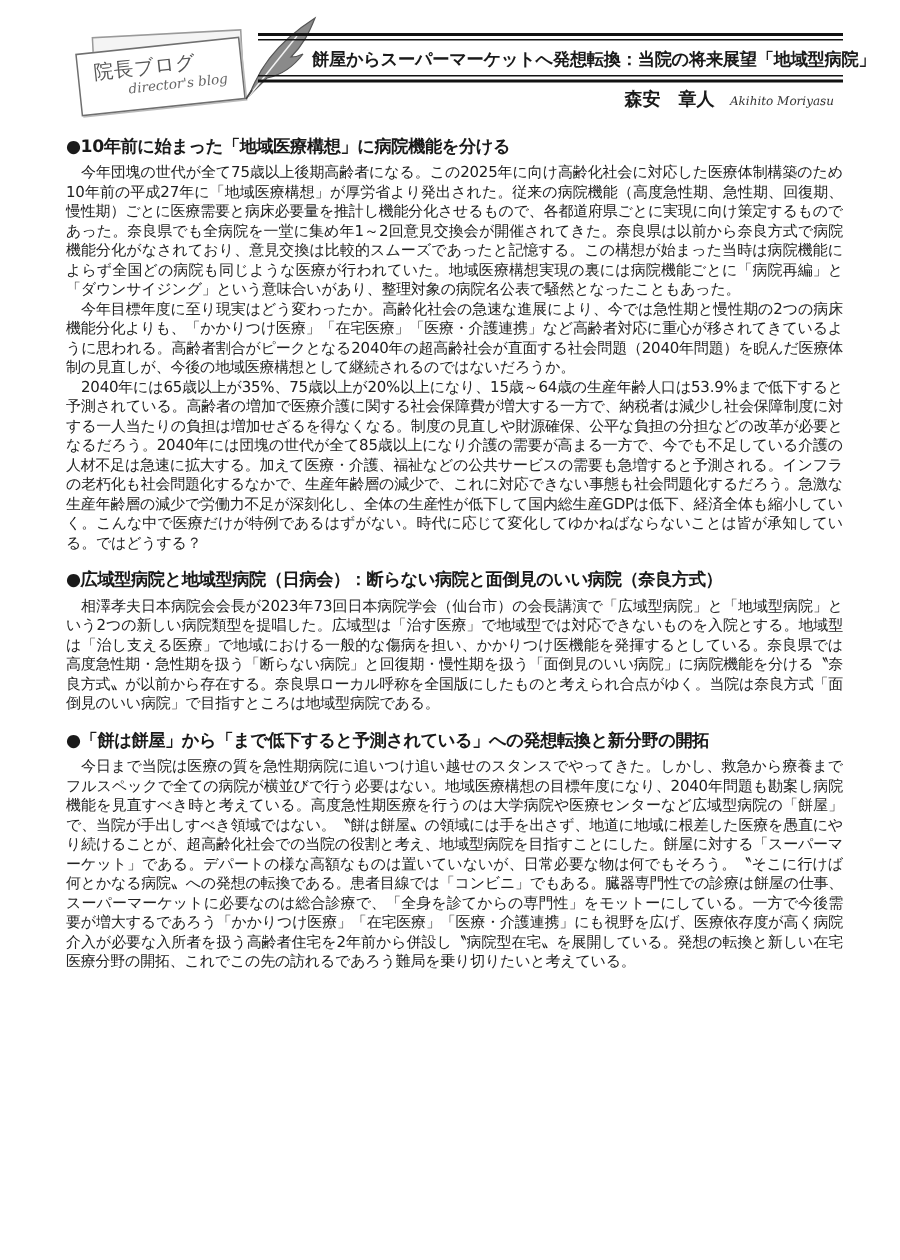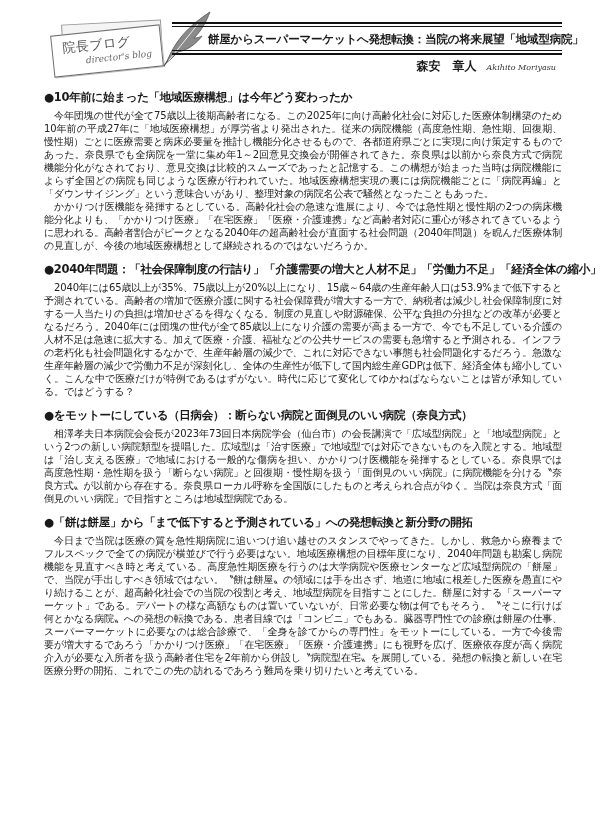--- a/index.html
+++ b/index.html
@@ -56,26 +56,25 @@
     <div class="title-line tl4"></div>
   </div>
 
   <div class="author">
     <span>森安　章人</span>
     <span class="author-en">Akihito Moriyasu</span>
   </div>
 </div>
 
 <div class="content">
-  <h2 class="section-heading">●10年前に始まった「地域医療構想」は今年どう変わったか</h2>
+  <h2 class="section-heading">●10年前に始まった「地域医療構想」に病院機能を分ける</h2>
   <p class="para">今年団塊の世代が全て75歳以上後期高齢者になる。この2025年に向け高齢化社会に対応した医療体制構築のため10年前の平成27年に「地域医療構想」が厚労省より発出された。従来の病院機能（高度急性期、急性期、回復期、慢性期）ごとに医療需要と病床必要量を推計し機能分化させるもので、各都道府県ごとに実現に向け策定するものであった。奈良県でも全病院を一堂に集め年1～2回意見交換会が開催されてきた。奈良県は以前から奈良方式で病院機能分化がなされており、意見交換は比較的スムーズであったと記憶する。この構想が始まった当時は病院機能によらず全国どの病院も同じような医療が行われていた。地域医療構想実現の裏には病院機能ごとに「病院再編」と「ダウンサイジング」という意味合いがあり、整理対象の病院名公表で騒然となったこともあった。</p>
-  <p class="para">かかりつけ医機能を発揮するとしている。高齢化社会の急速な進展により、今では急性期と慢性期の2つの病床機能分化よりも、「かかりつけ医療」「在宅医療」「医療・介護連携」など高齢者対応に重心が移されてきているように思われる。高齢者割合がピークとなる2040年の超高齢社会が直面する社会問題（2040年問題）を睨んだ医療体制の見直しが、今後の地域医療構想として継続されるのではないだろうか。</p>
+  <p class="para">今年目標年度に至り現実はどう変わったか。高齢化社会の急速な進展により、今では急性期と慢性期の2つの病床機能分化よりも、「かかりつけ医療」「在宅医療」「医療・介護連携」など高齢者対応に重心が移されてきているように思われる。高齢者割合がピークとなる2040年の超高齢社会が直面する社会問題（2040年問題）を睨んだ医療体制の見直しが、今後の地域医療構想として継続されるのではないだろうか。</p>
 
-  <h2 class="section-heading">●2040年問題：「社会保障制度の行詰り」「介護需要の増大と人材不足」「労働力不足」「経済全体の縮小」</h2>
   <p class="para">2040年には65歳以上が35%、75歳以上が20%以上になり、15歳～64歳の生産年齢人口は53.9%まで低下すると予測されている。高齢者の増加で医療介護に関する社会保障費が増大する一方で、納税者は減少し社会保障制度に対する一人当たりの負担は増加せざるを得なくなる。制度の見直しや財源確保、公平な負担の分担などの改革が必要となるだろう。2040年には団塊の世代が全て85歳以上になり介護の需要が高まる一方で、今でも不足している介護の人材不足は急速に拡大する。加えて医療・介護、福祉などの公共サービスの需要も急増すると予測される。インフラの老朽化も社会問題化するなかで、生産年齢層の減少で、これに対応できない事態も社会問題化するだろう。急激な生産年齢層の減少で労働力不足が深刻化し、全体の生産性が低下して国内総生産GDPは低下、経済全体も縮小していく。こんな中で医療だけが特例であるはずがない。時代に応じて変化してゆかねばならないことは皆が承知している。ではどうする？</p>
 
-  <h2 class="section-heading">●をモットーにしている（日病会）：断らない病院と面倒見のいい病院（奈良方式）</h2>
+  <h2 class="section-heading">●広域型病院と地域型病院（日病会）：断らない病院と面倒見のいい病院（奈良方式）</h2>
   <p class="para">相澤孝夫日本病院会会長が2023年73回日本病院学会（仙台市）の会長講演で「広域型病院」と「地域型病院」という2つの新しい病院類型を提唱した。広域型は「治す医療」で地域型では対応できないものを入院とする。地域型は「治し支える医療」で地域における一般的な傷病を担い、かかりつけ医機能を発揮するとしている。奈良県では高度急性期・急性期を扱う「断らない病院」と回復期・慢性期を扱う「面倒見のいい病院」に病院機能を分ける〝奈良方式〟が以前から存在する。奈良県ローカル呼称を全国版にしたものと考えられ合点がゆく。当院は奈良方式「面倒見のいい病院」で目指すところは地域型病院である。</p>
 
   <h2 class="section-heading">●「餅は餅屋」から「まで低下すると予測されている」への発想転換と新分野の開拓</h2>
   <p class="para">今日まで当院は医療の質を急性期病院に追いつけ追い越せのスタンスでやってきた。しかし、救急から療養までフルスペックで全ての病院が横並びで行う必要はない。地域医療構想の目標年度になり、2040年問題も勘案し病院機能を見直すべき時と考えている。高度急性期医療を行うのは大学病院や医療センターなど広域型病院の「餅屋」で、当院が手出しすべき領域ではない。〝餅は餅屋〟の領域には手を出さず、地道に地域に根差した医療を愚直にやり続けることが、超高齢化社会での当院の役割と考え、地域型病院を目指すことにした。餅屋に対する「スーパーマーケット」である。デパートの様な高額なものは置いていないが、日常必要な物は何でもそろう。〝そこに行けば何とかなる病院〟への発想の転換である。患者目線では「コンビニ」でもある。臓器専門性での診療は餅屋の仕事、スーパーマーケットに必要なのは総合診療で、「全身を診てからの専門性」をモットーにしている。一方で今後需要が増大するであろう「かかりつけ医療」「在宅医療」「医療・介護連携」にも視野を広げ、医療依存度が高く病院介入が必要な入所者を扱う高齢者住宅を2年前から併設し〝病院型在宅〟を展開している。発想の転換と新しい在宅医療分野の開拓、これでこの先の訪れるであろう難局を乗り切りたいと考えている。</p>
 
 </div>
 
 </body></html>

